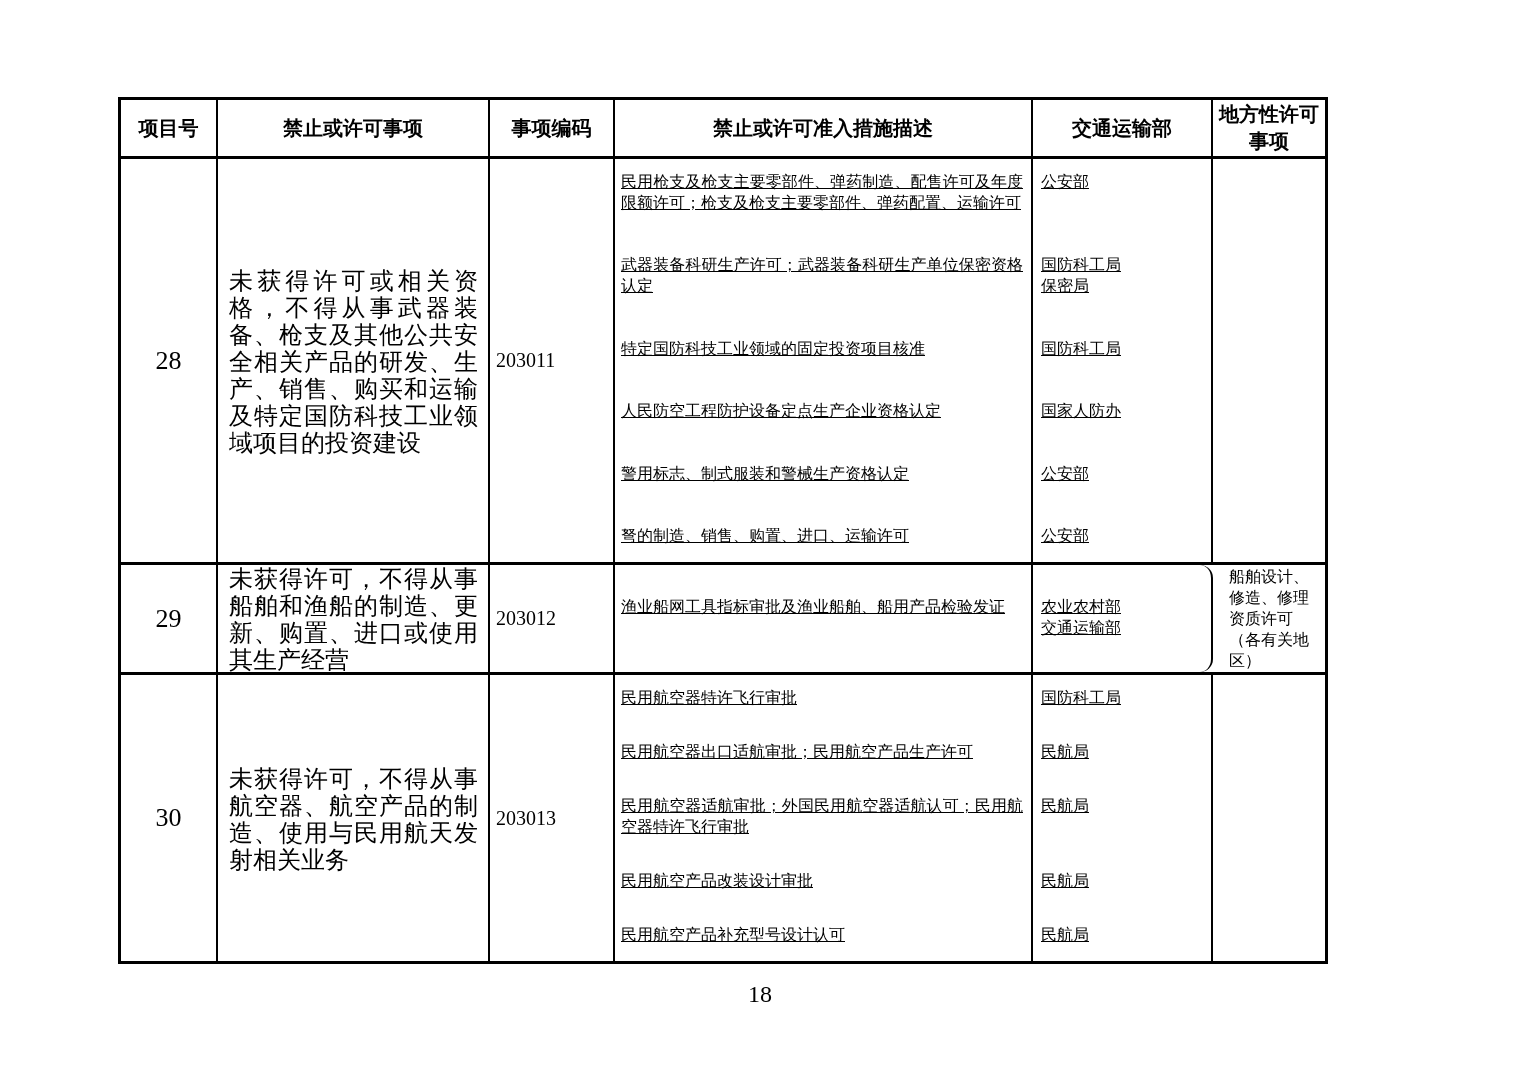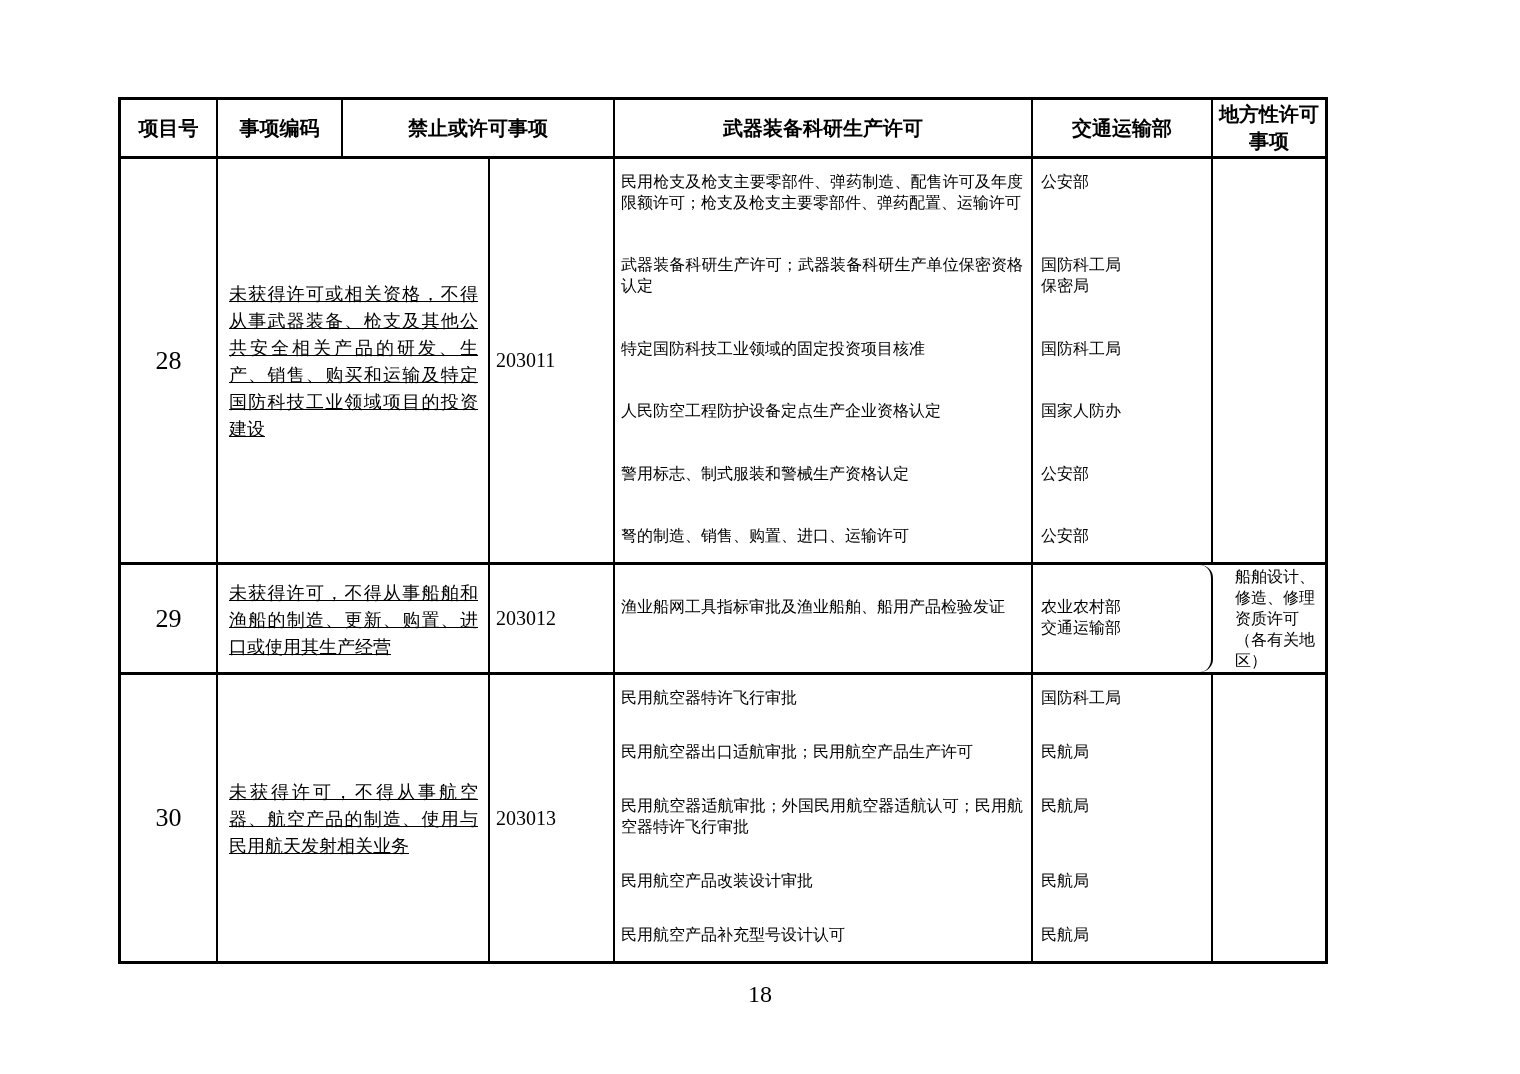--- a/index.html
+++ b/index.html
@@ -30,60 +30,59 @@
   .thead .cell{
     justify-content:center;align-items:center;text-align:center;
     font-weight:bold;font-size:20px;
   }
   
   .row-28{height:403px;}
   .row-29{height:107px;}
   .row-30{height:286px;}
   .idcell{align-items:center;text-align:center;font-size:26px;}
   .itemcell{
-    font-size:18px;line-height:27px;text-align:justify;
+    font-size:24px;line-height:27px;text-align:justify;
     padding:4px 10px 1px 11px;
-    text-decoration:underline;
   }
   .codecell{font-size:20px;padding-left:6px;}
   
   .measures{
     position:relative;display:flex;flex-direction:column;
     justify-content:space-between;padding:12px 0 16px;
     box-sizing:border-box;border-right:2px solid #000;
   }
   .measures.single{justify-content:center;border-radius:13px;}
   .mdivider{position:absolute;left:416px;top:0;bottom:0;width:2px;background:#000;}
-  .mrow{display:flex;align-items:flex-start;}
+  .mrow{display:flex;align-items:flex-start;text-decoration:underline;}
   .mdesc{
     width:418px;flex:0 0 418px;box-sizing:border-box;
     padding:0 10px 0 6px;font-size:16px;line-height:21px;text-align:justify;
   }
   .mdept{
     width:180px;flex:0 0 180px;box-sizing:border-box;
     padding:0 4px 0 8px;font-size:16px;line-height:21px;white-space:pre-line;
   }
   .localcell{
-    font-size:16px;line-height:21px;padding:4px 8px 4px 22px;
+    font-size:16px;line-height:21px;padding:4px 8px 4px 16px;
     justify-content:center;
   }
   .page-number{
     position:absolute;left:0;right:0;top:981px;text-align:center;
     font-size:24px;
   }
 </style>
 </head>
 <body>
 
 <div class="doc-table">
   <div class="trow thead">
     <div class="cell c0">项目号</div>
+    <div class="cell c1">禁止或许可事项</div>
     <div class="cell c2">事项编码</div>
-    <div class="cell c1">禁止或许可事项</div>
-    <div class="cell" style="width:418px;flex:0 0 418px;">武器装备科研生产许可</div>
+    <div class="cell" style="width:418px;flex:0 0 418px;">禁止或许可准入措施描述</div>
     <div class="cell" style="width:180px;flex:0 0 180px;">交通运输部</div>
     <div class="cell c5">地方性许可事项</div>
   </div>
   <div id="tbody">
       <div class="trow row-28">
         <div class="cell c0 idcell">28</div>
         <div class="cell c1 itemcell">未获得许可或相关资格，不得从事武器装备、枪支及其他公共安全相关产品的研发、生产、销售、购买和运输及特定国防科技工业领域项目的投资建设</div>
         <div class="cell c2 codecell">203011</div>
         <div class="cm measures">
           <div class="mdivider"></div>

